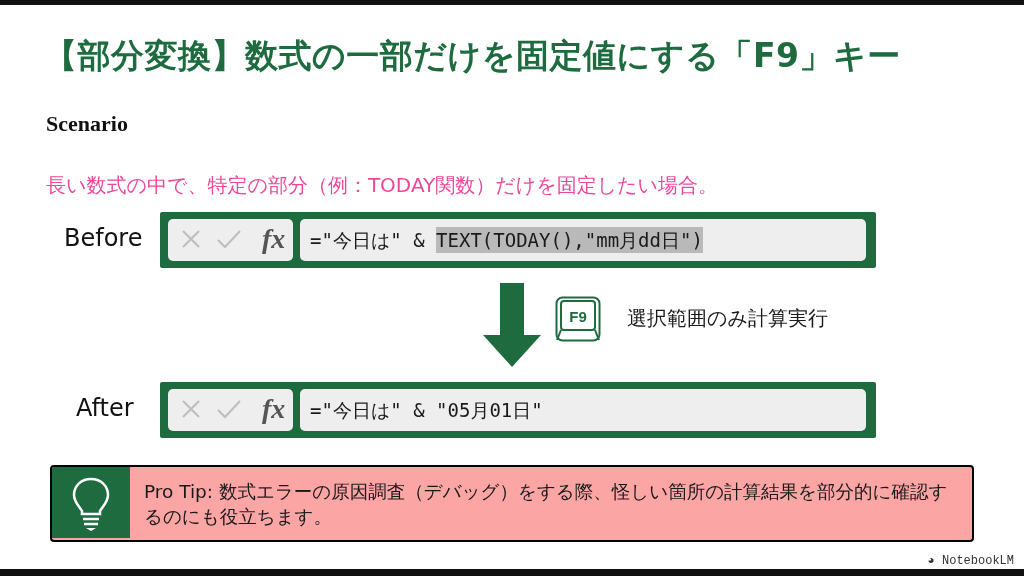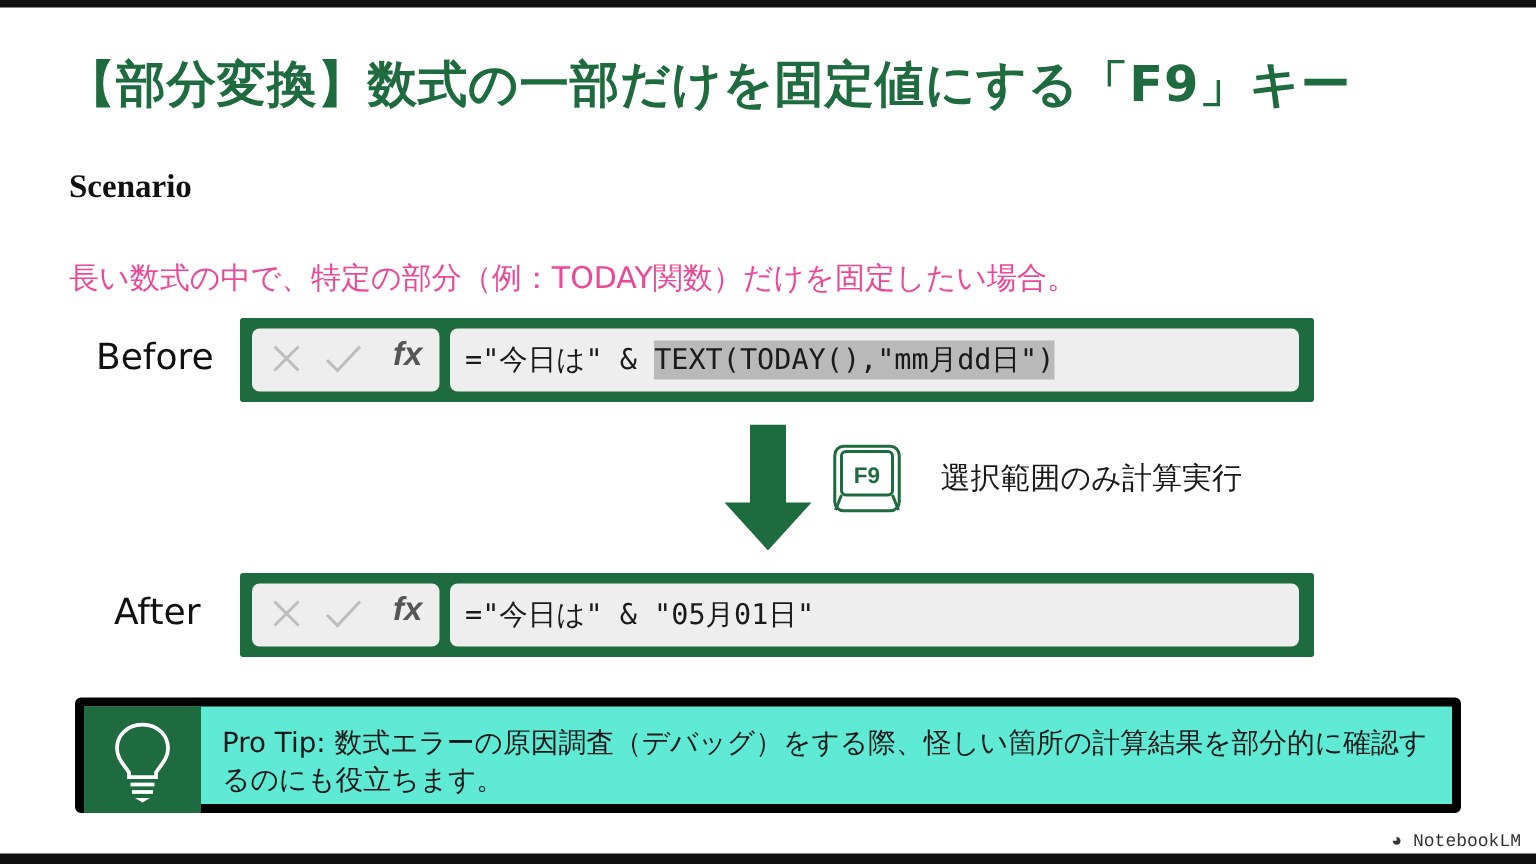--- a/index.html
+++ b/index.html
@@ -12,27 +12,27 @@
 
   .scenario-h { position: absolute; left: 46px; top: 111px; font-size: 22px; font-weight: bold; color: #111; font-family: Liberation Serif, serif; }
   .scenario-t { position: absolute; left: 46px; top: 149px; font-size: 20px; color: #ec4899; white-space: nowrap; margin-top: 23px; }
 
   .row-label { position: absolute; font-size: 24px; color: #111; }
   .fbar { position: absolute; left: 160px; width: 716px; height: 56px; background: #1e6b3f; border-radius: 2px; }
   .fbar .icons { position: absolute; left: 8px; top: 7px; width: 125px; height: 42px; background: #eeeeee; border-radius: 5px; }
   .fbar .formula { position: absolute; left: 140px; top: 7px; width: 566px; height: 42px; background: #eeeeee; border-radius: 5px; font-family: "DejaVu Sans Mono", "Liberation Mono", monospace; font-size: 19px; line-height: 42px; padding-left: 10px; color: #1a1a1a; white-space: nowrap; }
   .hl { background: #b9b9b9; padding: 2px 0; }
   .ic { position: absolute; top: 9px; }
-  .fx { position: absolute; left: 94px; top: 4px; font-family: Liberation Sans, sans-serif; font-style: italic; font-weight: bold; font-size: 22px; color: #555; }
+  .fx { position: absolute; left: 94px; top: 4px; font-family: Liberation Serif, serif; font-style: italic; font-weight: bold; font-size: 28px; color: #555; }
 
   .arrow { position: absolute; left: 483px; top: 283px; }
   .key { position: absolute; left: 555px; top: 296px; }
   .f9-text { position: absolute; left: 608px; top: 305px; font-size: 20px; color: #1a1a1a; white-space: nowrap; margin-left: 19px; }
 
-  .tip { position: absolute; left: 50px; top: 465px; width: 924px; height: 77px; border: 6px solid #000000; border-radius: 4px; background: #5eead4; }
+  .tip { position: absolute; left: 50px; top: 465px; width: 924px; height: 77px; border: 2px solid #000000; border-radius: 4px; background: #fca5a5; }
   .tip .panel { position: absolute; left: 0; top: 0; width: 78px; height: 71px; background: #1e6b3f; }
   .tip .text { position: absolute; left: 92px; top: 12px; width: 820px; font-size: 18.5px; line-height: 25px; color: #1a1a1a; }
 
   .brand { position: absolute; right: 10px; top: 554px; font-size: 12px; color: #333; font-family: Liberation Mono, monospace; }
 </style>
 </head>
 <body>
 
 <div class="bar-top"></div>
 

